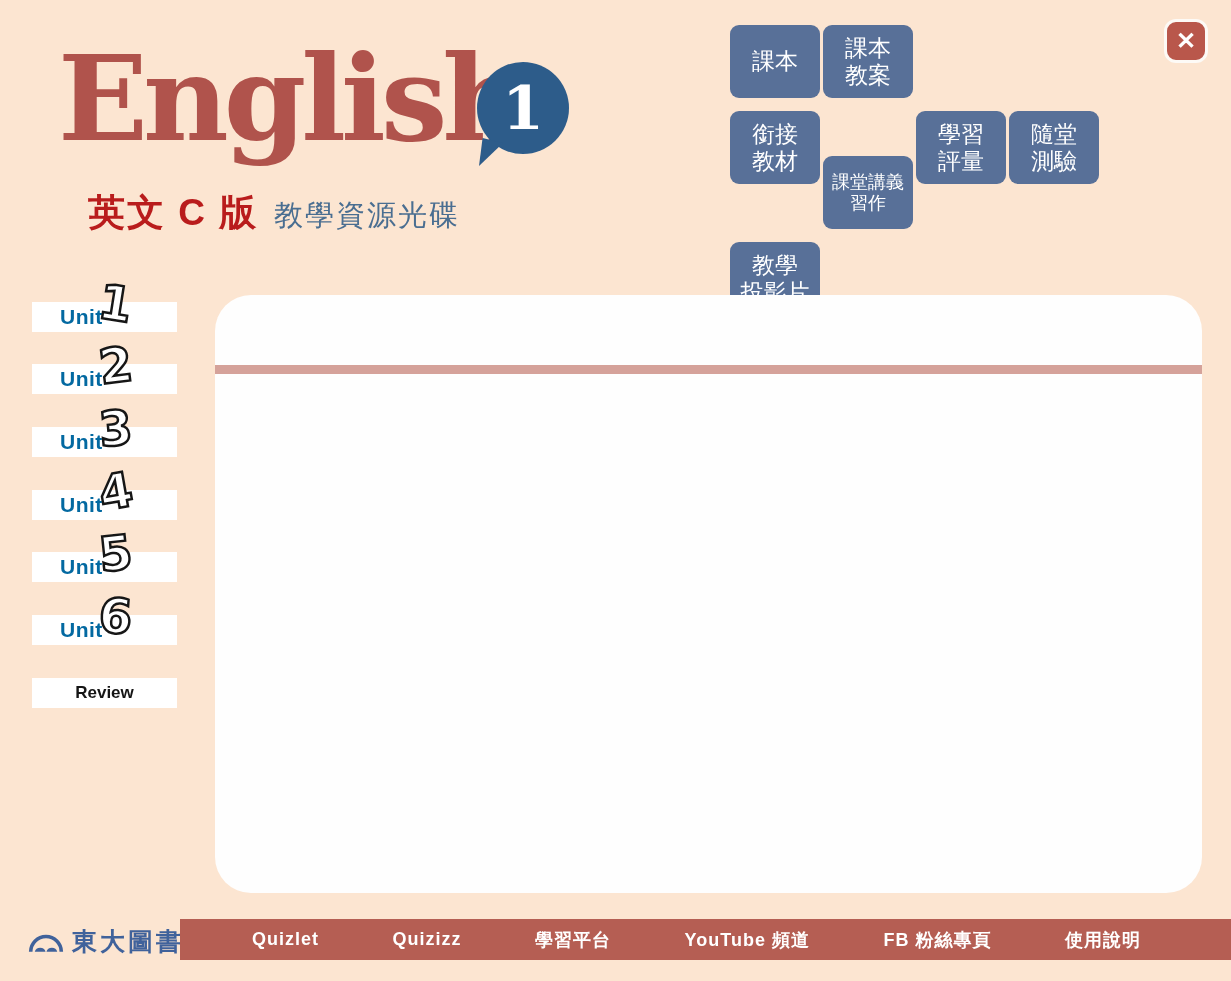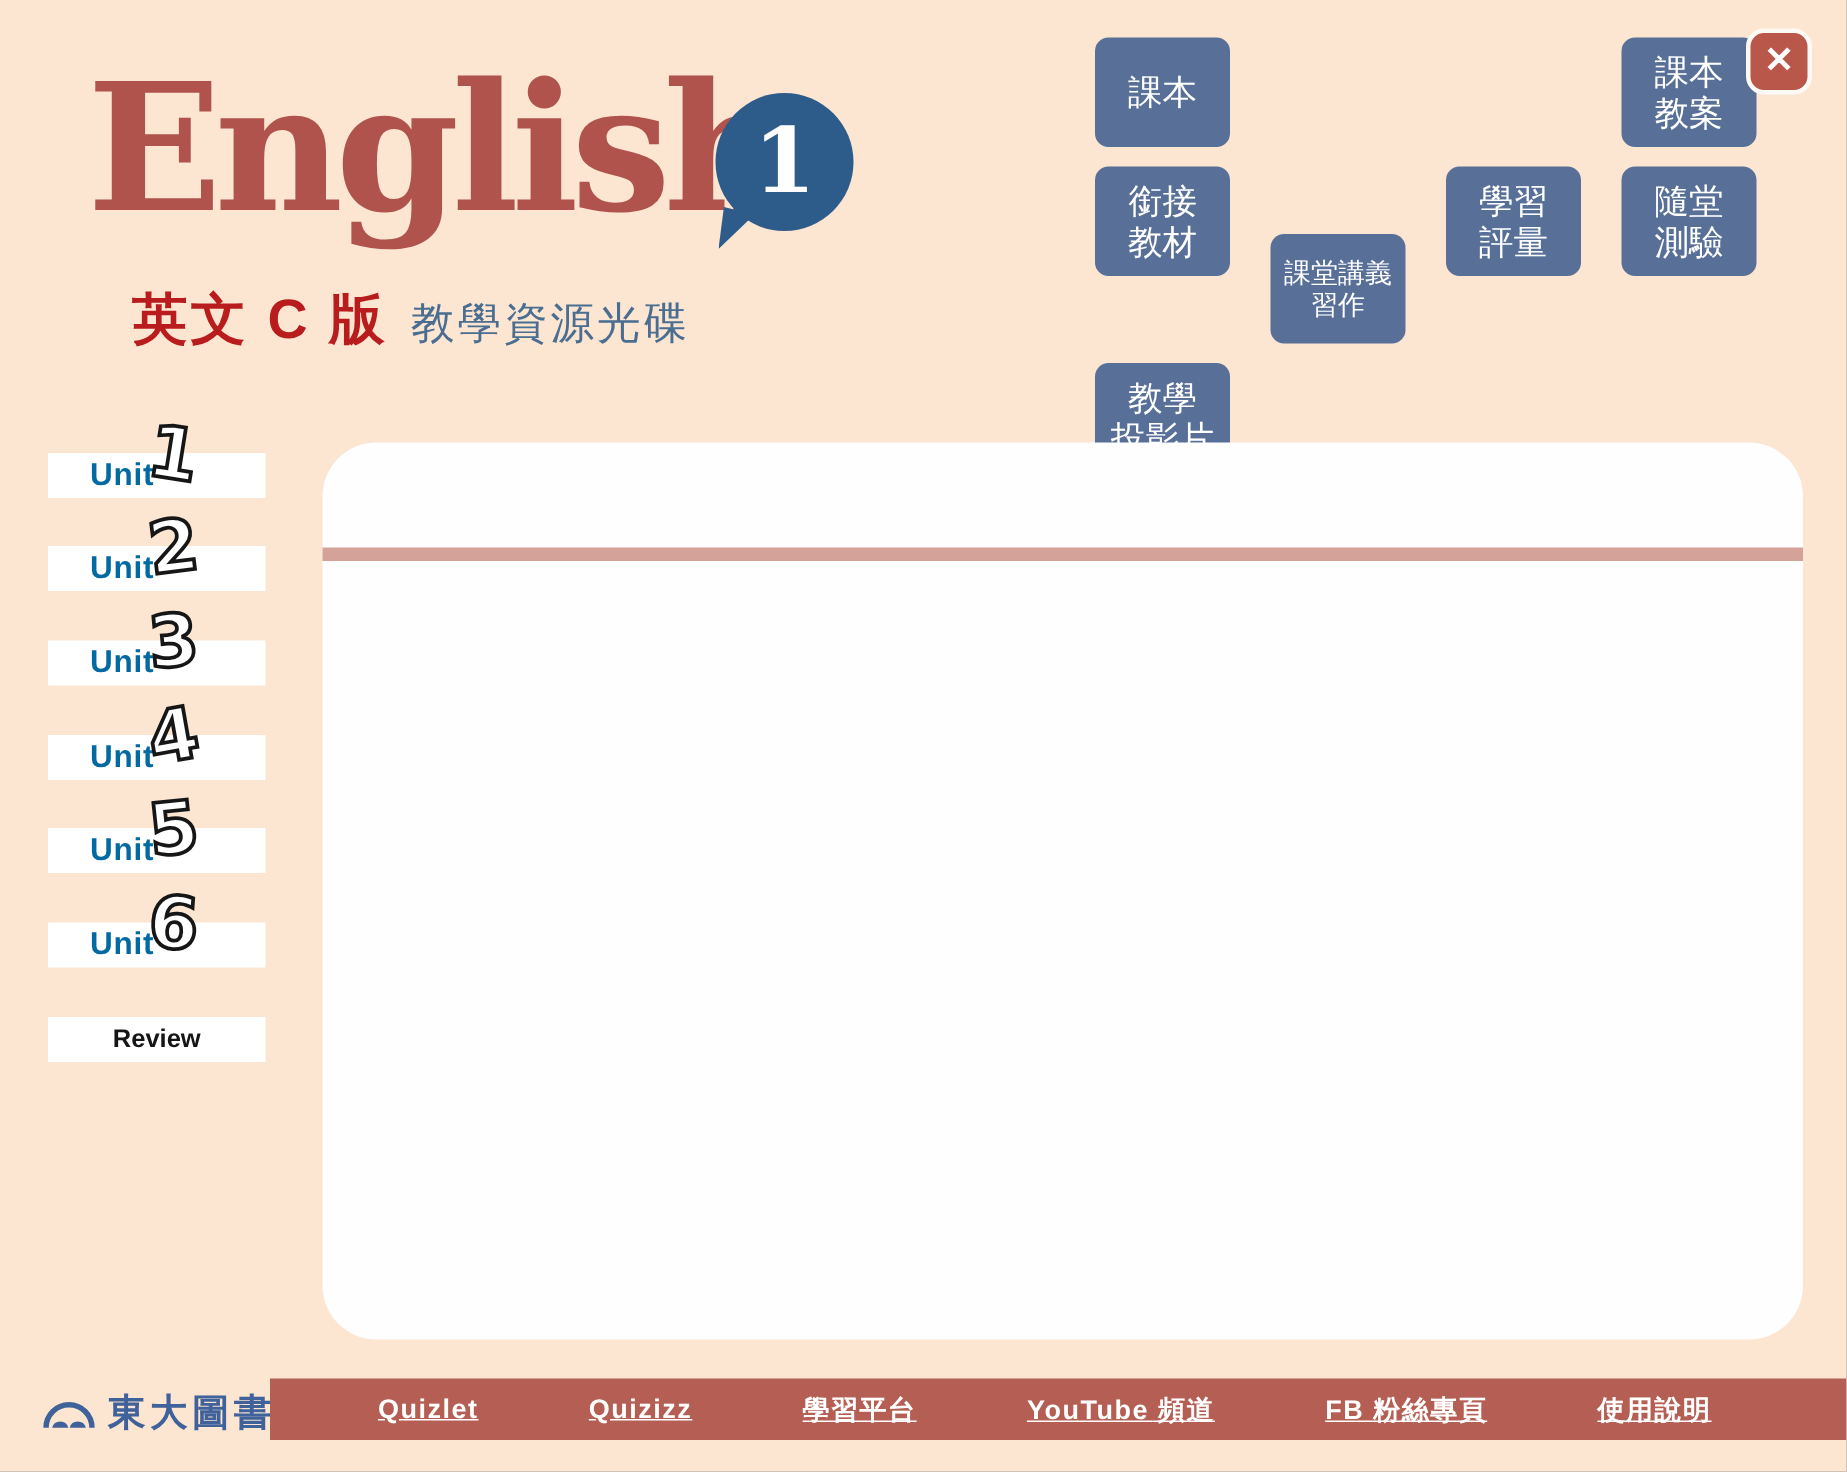--- a/index.html
+++ b/index.html
@@ -33,21 +33,21 @@
     position:absolute; left:88px; top:188px;
     font-size:37px; font-weight:bold; color:#b91c1c; letter-spacing:2px;text-align:center;
   }
   .brand-subtitle {
     position:absolute; left:274px; top:196px;
     font-size:29px; font-weight:normal; color:#4a6e91; letter-spacing:2px;
   }
 
   
   .resource-grid { position:absolute; left:730px; top:25px; display:flex; flex-direction:column; gap:13px; }
-  .res-row { display:flex; gap:27px;justify-content:space-between; }
+  .res-row { display:flex; gap:3px; }
   .res-btn {
     width:90px; height:73px; background:#587098; border:none;
     border-radius:9px; color:#fff; cursor:pointer;
     display:flex; flex-direction:column; align-items:center; justify-content:center;
     font-family:"Liberation Sans", sans-serif;
     font-size:23px; line-height:1.15; font-weight:500;
   }
   .res-btn.small { font-size:18px;margin-top:45px; }
 
   
@@ -95,21 +95,21 @@
   }
 
   
   .footer-bar {
     position:absolute; left:180px; top:919px; width:1051px; height:41px;
     background:#b55e53; display:flex; align-items:center;
     justify-content:space-between; padding:0 90px 0 72px;
   }
   .footer-link {
     color:#fff; font-size:18px; font-weight:bold; letter-spacing:1px;
-    cursor:pointer; white-space:nowrap;text-decoration:underline;
+    cursor:pointer; white-space:nowrap;
   }
   .publisher {
     position:absolute; left:28px; top:924px; height:34px;
     display:flex; align-items:center; gap:8px;
   }
   .publisher-name {
     font-family:"Liberation Serif", serif; font-size:25px; font-weight:bold;
     color:#40629b; letter-spacing:3px;
   }
 </style>

